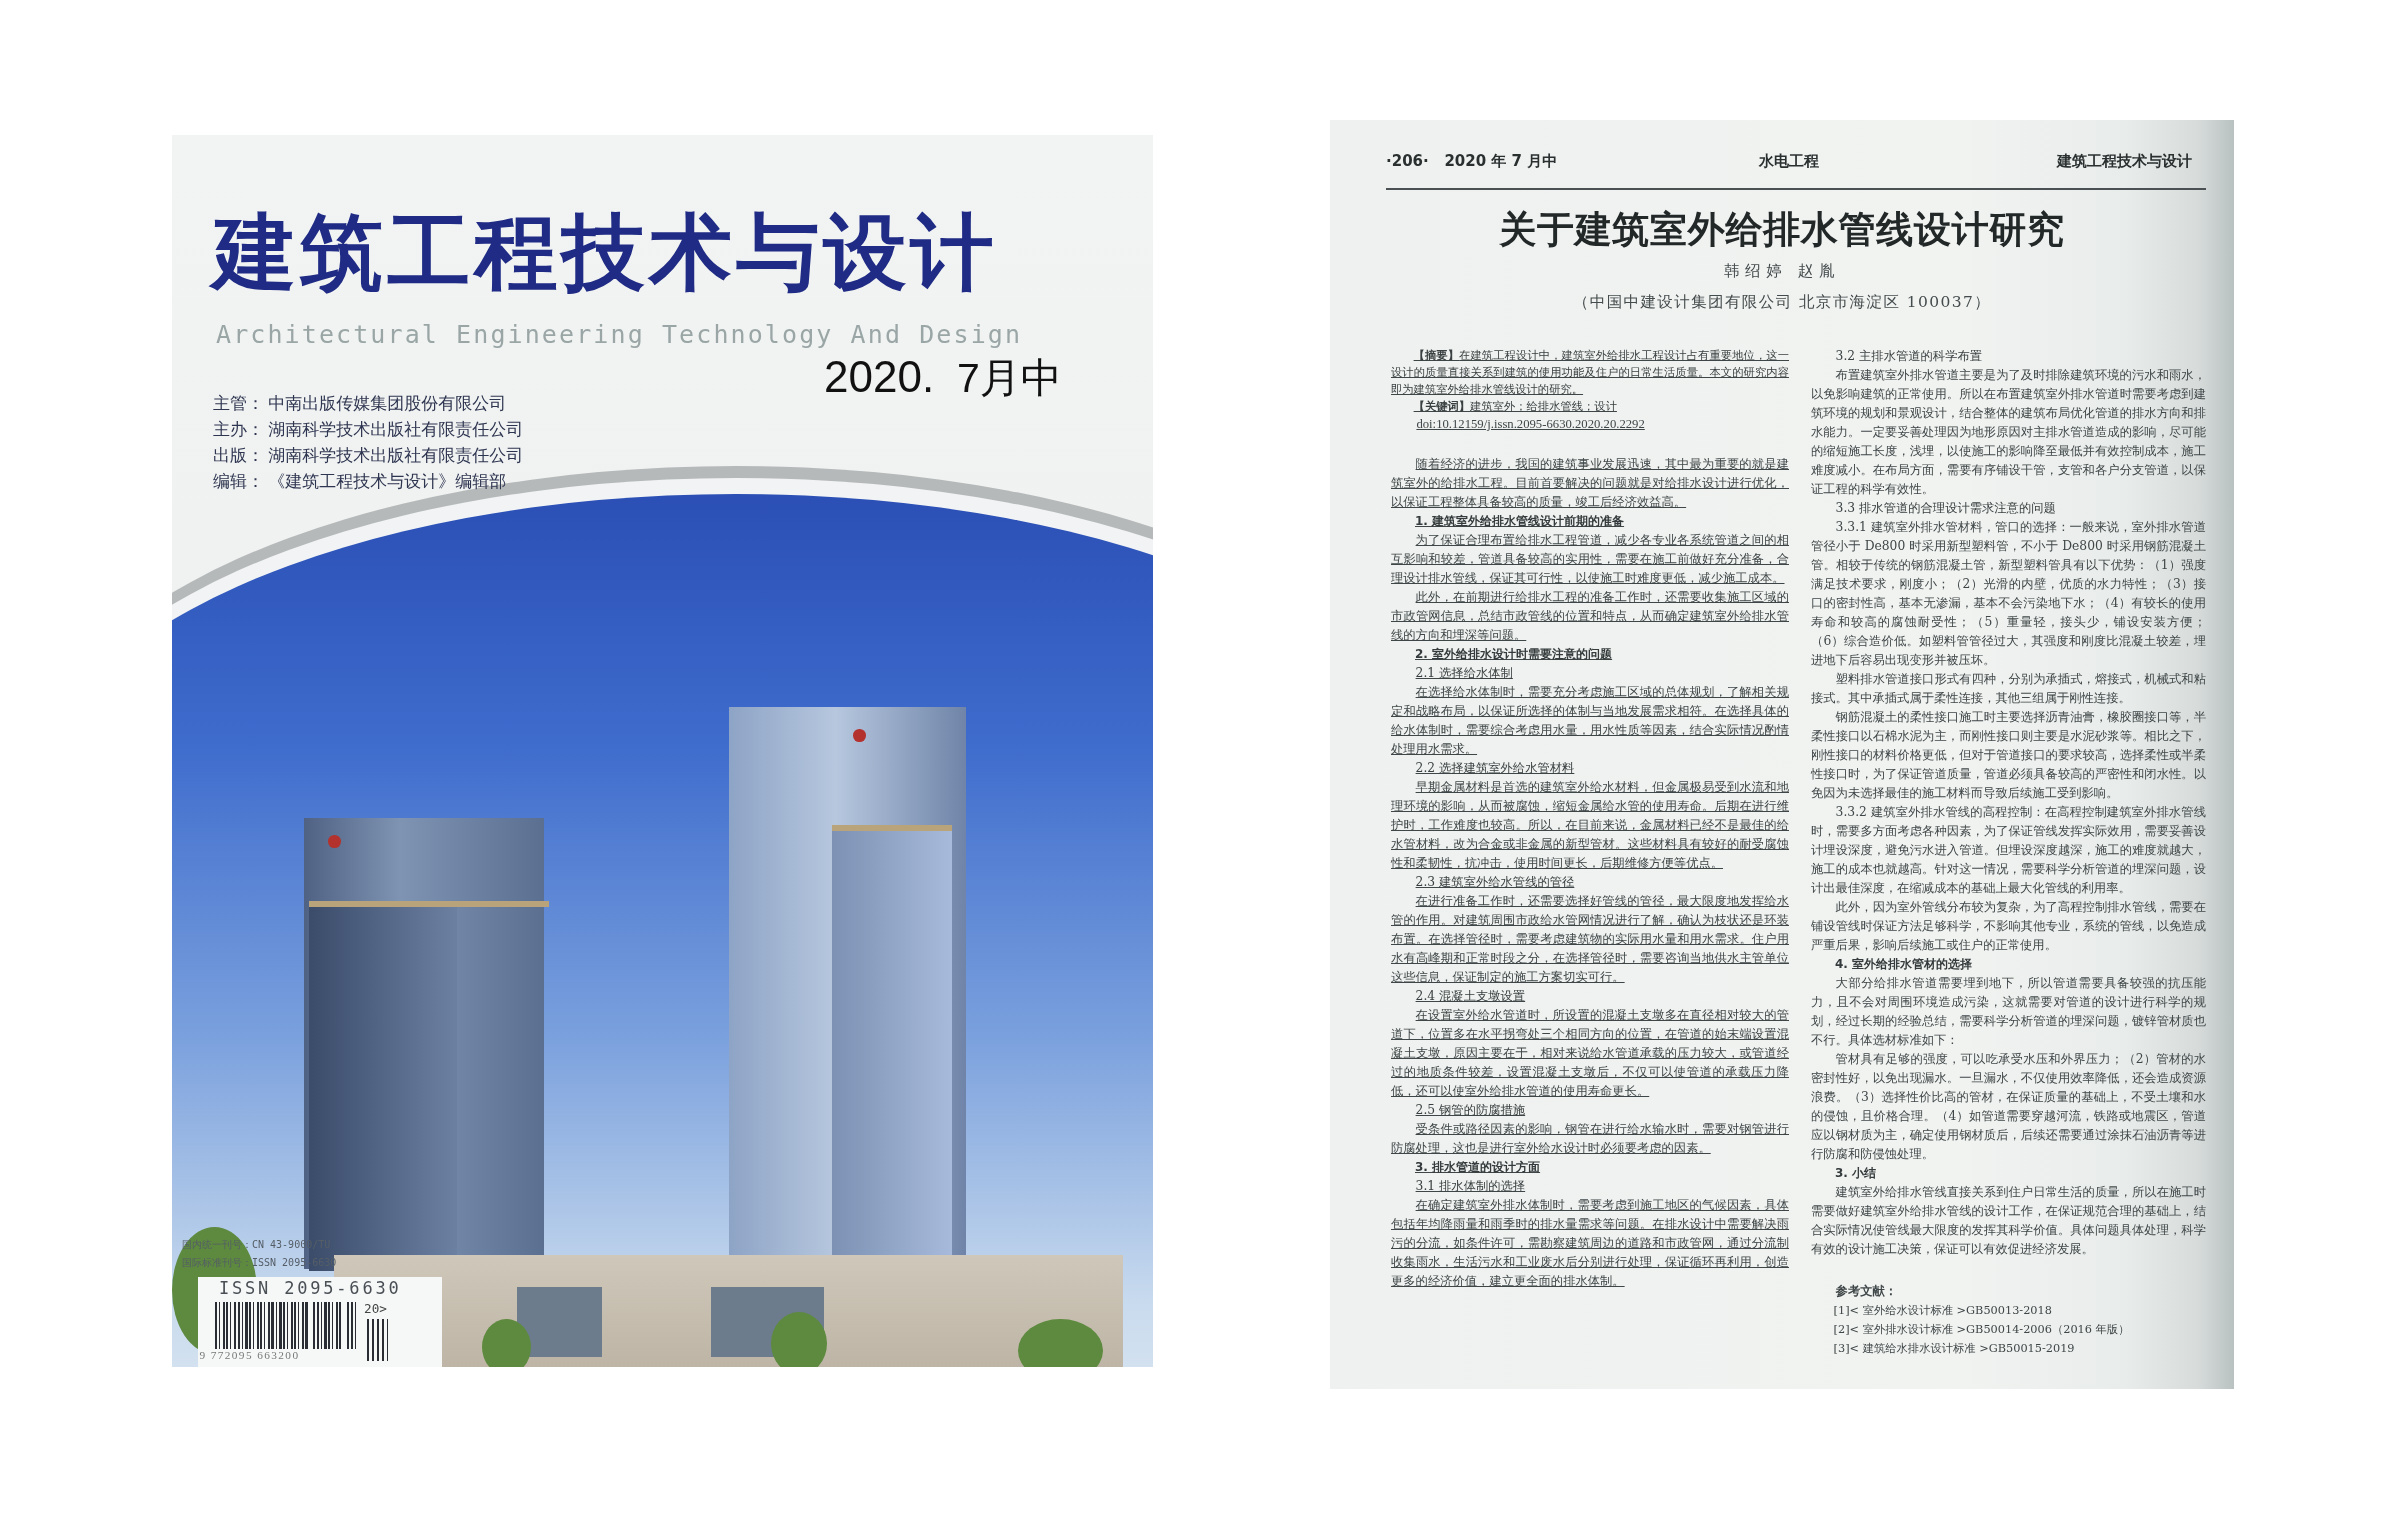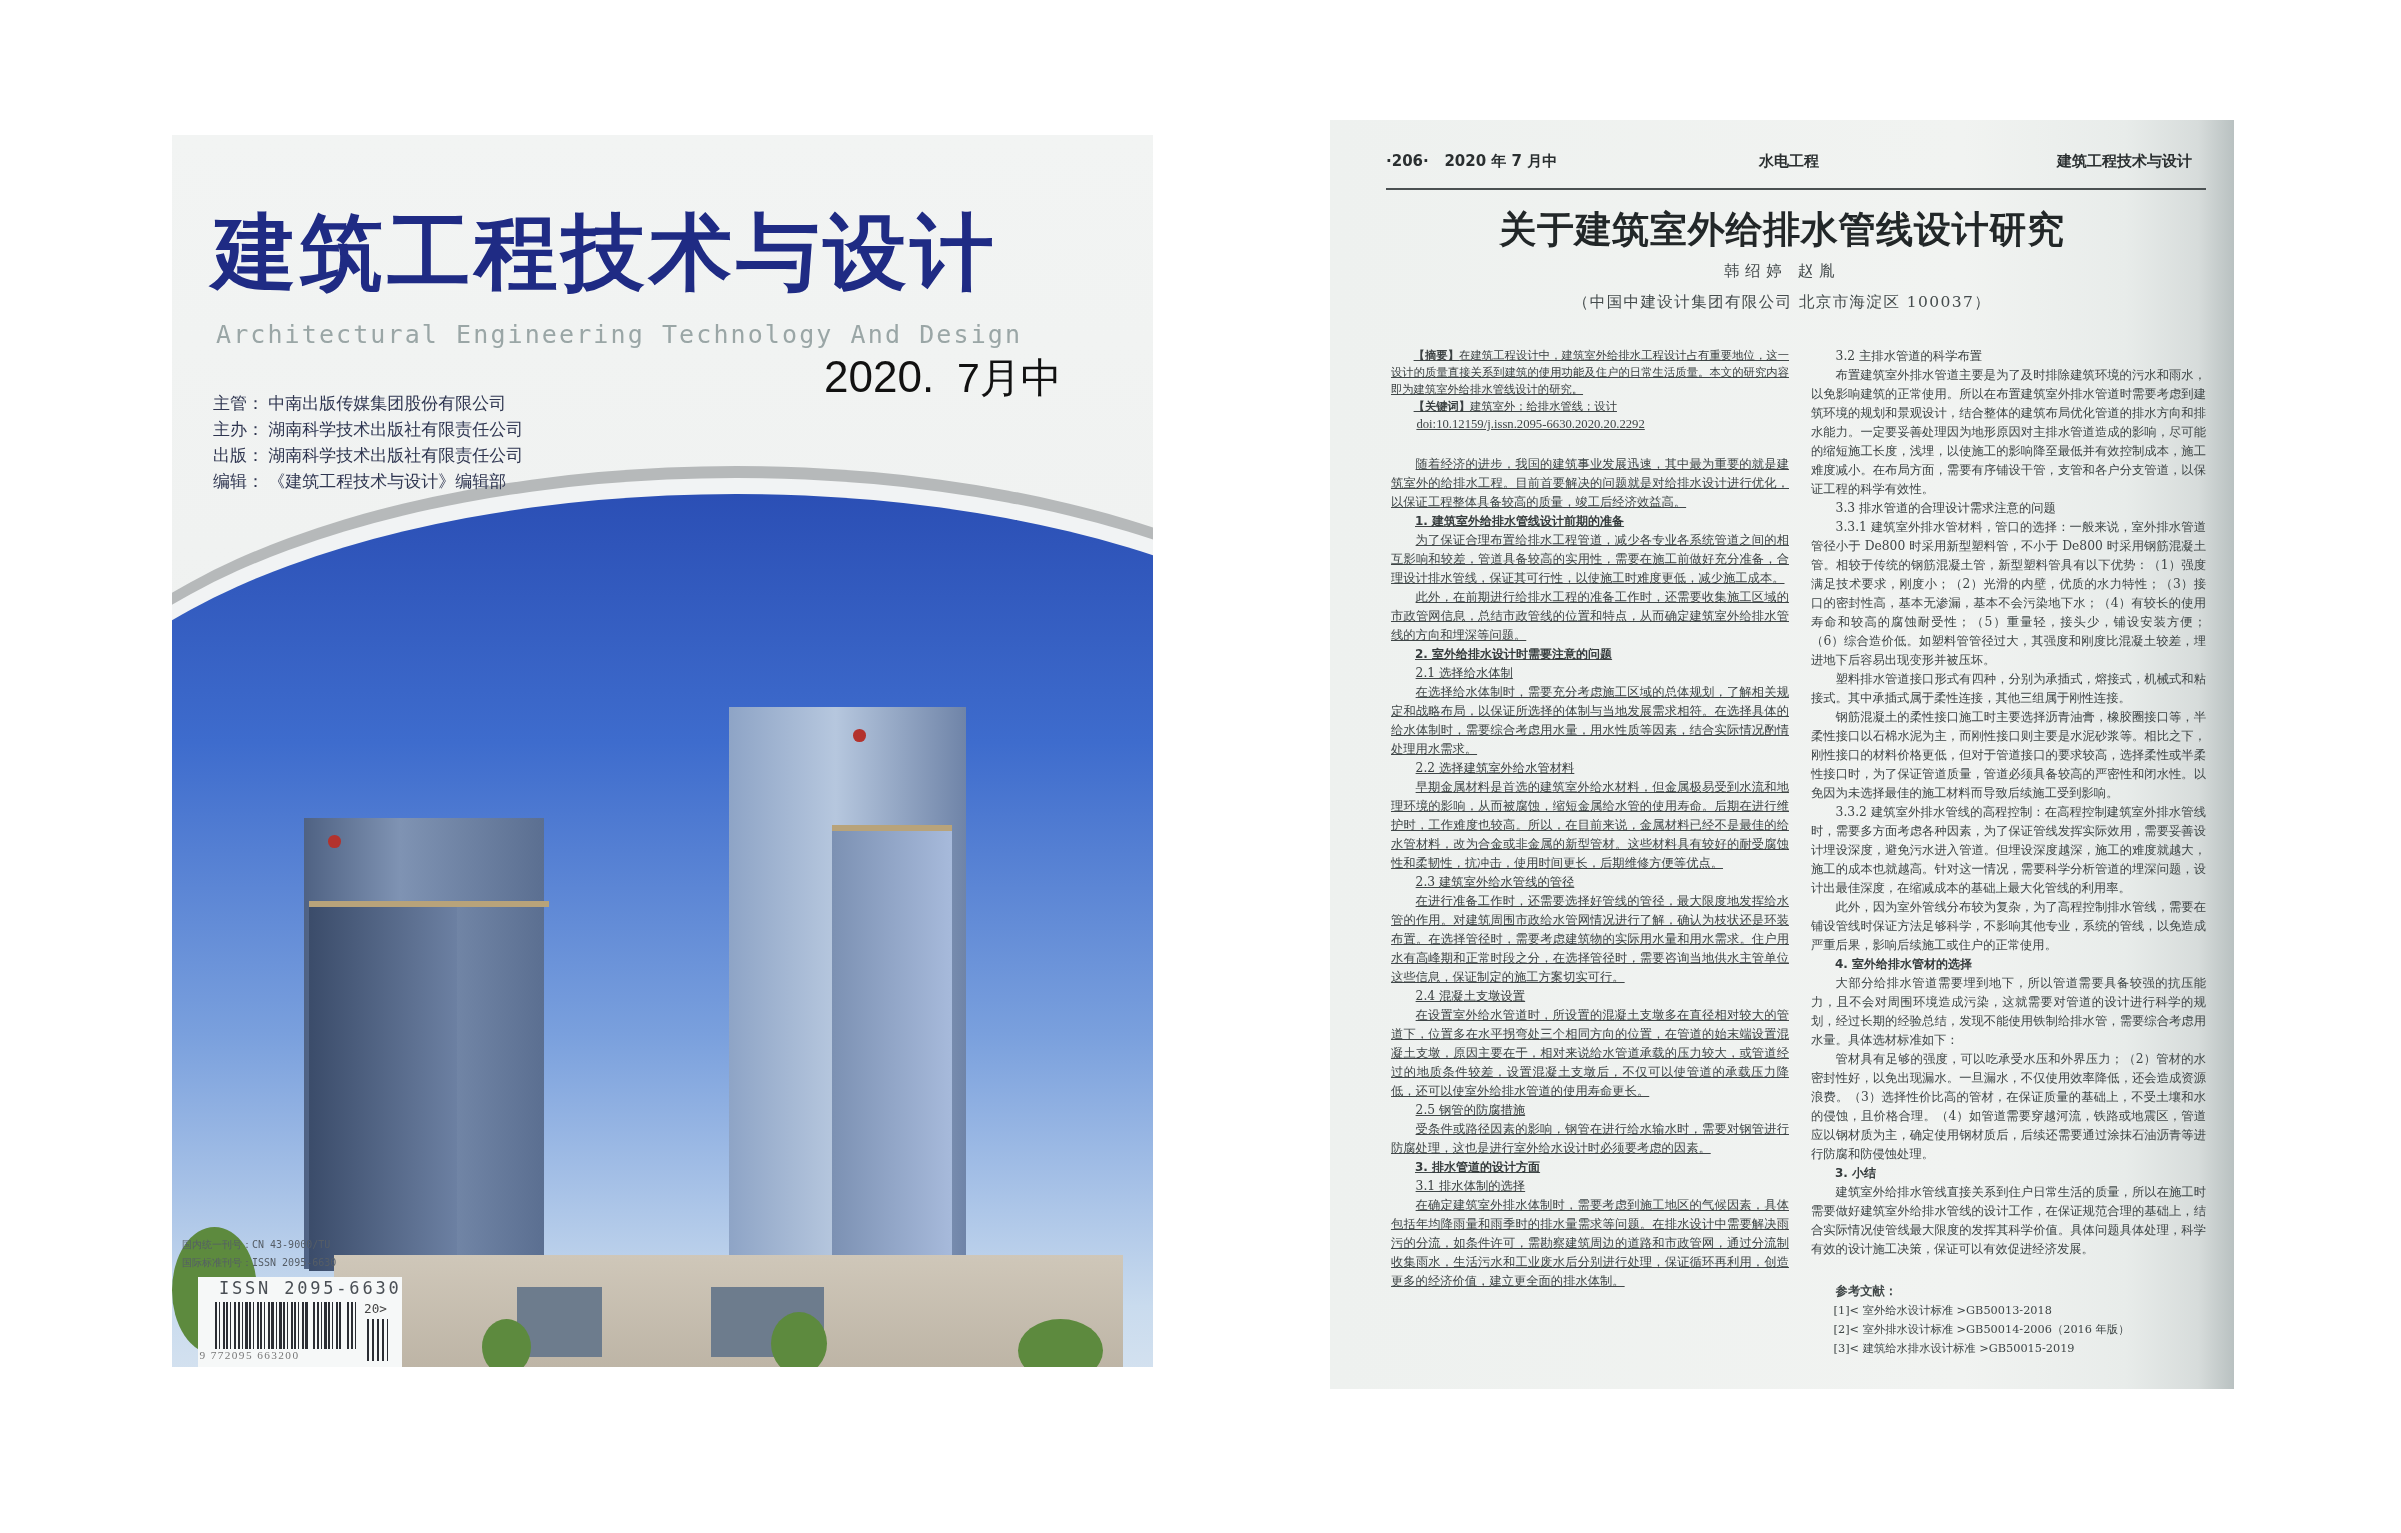--- a/index.html
+++ b/index.html
@@ -19,21 +19,21 @@
   .tower.t1{left:273px;top:324px;width:240px;height:451px;}
   .tower.t1b{left:278px;top:410px;width:148px;height:367px;background:linear-gradient(90deg,#3b4c6a,#6c80a2);}
   .tower.t2{left:698px;top:213px;width:237px;height:578px;background:linear-gradient(90deg,#8ea4c6 0%,#b6c7de 45%,#6f84a8 100%);}
   .tower.t2b{left:801px;top:336px;width:120px;height:451px;background:linear-gradient(90deg,#7c91b3,#a7badb);}
   .band{position:absolute;height:5.6px;background:#b8a37a;}
   .podium{position:absolute;left:303px;top:761px;width:789px;height:141px;background:linear-gradient(180deg,#cfc7b9,#b9b0a1);}
   .podium-glass{position:absolute;background:#6d7c8d;}
   .tree{position:absolute;border-radius:50%;background:#5d8a3e;}
   .logo-dot{position:absolute;width:12.7px;height:12.7px;border-radius:50%;background:#b3322d;}
   .cn-lines{position:absolute;left:10px;top:1101px;font-family:"DejaVu Sans Mono",monospace;font-size:10px;color:#555d66;line-height:18.3px;white-space:nowrap;}
-  .issn-label{position:absolute;left:26px;top:1142px;width:204px;height:90px;background:#f6f8f8;}
+  .issn-label{position:absolute;left:26px;top:1142px;width:204px;height:90px;background:#f6f8f8;padding-left:40px;}
   .issn-text{position:absolute;left:21px;top:1.4px;font-family:"DejaVu Sans Mono",monospace;font-size:17px;letter-spacing:2.8px;color:#4a4f55;}
   .bars{position:absolute;left:17px;top:25px;height:47px;width:141px;background:repeating-linear-gradient(90deg,#2a2d33 0 2.1px,transparent 2.1px 4.2px,#2a2d33 4.2px 5px,transparent 5px 7.8px,#2a2d33 7.8px 10px,transparent 10px 11.3px);}
   .bars2{position:absolute;left:169px;top:42px;height:42px;width:21px;background:repeating-linear-gradient(90deg,#2a2d33 0 2.1px,transparent 2.1px 5px);}
   .addon{position:absolute;left:166px;top:24px;font-size:12.7px;font-family:"DejaVu Sans Mono",monospace;color:#444;}
   .ean{position:absolute;left:1.4px;top:72px;font-family:Liberation Serif, serif;font-size:11.3px;color:#777;letter-spacing:1.4px;}
   
   .page{position:absolute;left:1330px;top:120px;width:904px;height:1269px;background:linear-gradient(90deg,#eef1ef 0%,#f1f3f1 70%,#e8ecea 88%,#d7dcdb 96%,#b9c1c1 100%);overflow:hidden;color:#333b3c;font-family:"DejaVu Serif",serif;}
   .running-head{position:absolute;left:56px;top:32px;right:42px;height:28px;font-family:"DejaVu Sans",sans-serif;font-size:15px;color:#2a2f30;font-weight:bold;}
   .rh-left{position:absolute;left:0;top:0;text-align:center;}
   .rh-center{position:absolute;left:0;right:0;text-align:center;top:0;}
@@ -147,21 +147,21 @@
   <div class="col right">
     <p class="sh">3.2 主排水管道的科学布置</p>
     <p>布置建筑室外排水管道主要是为了及时排除建筑环境的污水和雨水，以免影响建筑的正常使用。所以在布置建筑室外排水管道时需要考虑到建筑环境的规划和景观设计，结合整体的建筑布局优化管道的排水方向和排水能力。一定要妥善处理因为地形原因对主排水管道造成的影响，尽可能的缩短施工长度，浅埋，以使施工的影响降至最低并有效控制成本，施工难度减小。在布局方面，需要有序铺设干管，支管和各户分支管道，以保证工程的科学有效性。</p>
     <p class="sh">3.3 排水管道的合理设计需求注意的问题</p>
     <p>3.3.1 建筑室外排水管材料，管口的选择：一般来说，室外排水管道管径小于 De800 时采用新型塑料管，不小于 De800 时采用钢筋混凝土管。相较于传统的钢筋混凝土管，新型塑料管具有以下优势：（1）强度满足技术要求，刚度小；（2）光滑的内壁，优质的水力特性；（3）接口的密封性高，基本无渗漏，基本不会污染地下水；（4）有较长的使用寿命和较高的腐蚀耐受性；（5）重量轻，接头少，铺设安装方便；（6）综合造价低。如塑料管管径过大，其强度和刚度比混凝土较差，埋进地下后容易出现变形并被压坏。</p>
     <p>塑料排水管道接口形式有四种，分别为承插式，熔接式，机械式和粘接式。其中承插式属于柔性连接，其他三组属于刚性连接。</p>
     <p>钢筋混凝土的柔性接口施工时主要选择沥青油膏，橡胶圈接口等，半柔性接口以石棉水泥为主，而刚性接口则主要是水泥砂浆等。相比之下，刚性接口的材料价格更低，但对于管道接口的要求较高，选择柔性或半柔性接口时，为了保证管道质量，管道必须具备较高的严密性和闭水性。以免因为未选择最佳的施工材料而导致后续施工受到影响。</p>
     <p>3.3.2 建筑室外排水管线的高程控制：在高程控制建筑室外排水管线时，需要多方面考虑各种因素，为了保证管线发挥实际效用，需要妥善设计埋设深度，避免污水进入管道。但埋设深度越深，施工的难度就越大，施工的成本也就越高。针对这一情况，需要科学分析管道的埋深问题，设计出最佳深度，在缩减成本的基础上最大化管线的利用率。</p>
     <p>此外，因为室外管线分布较为复杂，为了高程控制排水管线，需要在铺设管线时保证方法足够科学，不影响其他专业，系统的管线，以免造成严重后果，影响后续施工或住户的正常使用。</p>
     <p class="h">4. 室外给排水管材的选择</p>
-    <p>大部分给排水管道需要埋到地下，所以管道需要具备较强的抗压能力，且不会对周围环境造成污染，这就需要对管道的设计进行科学的规划，经过长期的经验总结，发现不能使用铁制给排水管，需要综合考虑用水量。具体选材标准如下：</p>
+    <p>大部分给排水管道需要埋到地下，所以管道需要具备较强的抗压能力，且不会对周围环境造成污染，这就需要对管道的设计进行科学的规划，经过长期的经验总结，需要科学分析管道的埋深问题，镀锌管材质也不行。具体选材标准如下：</p>
     <p>管材具有足够的强度，可以吃承受水压和外界压力；（2）管材的水密封性好，以免出现漏水。一旦漏水，不仅使用效率降低，还会造成资源浪费。（3）选择性价比高的管材，在保证质量的基础上，不受土壤和水的侵蚀，且价格合理。（4）如管道需要穿越河流，铁路或地震区，管道应以钢材质为主，确定使用钢材质后，后续还需要通过涂抹石油沥青等进行防腐和防侵蚀处理。</p>
     <p class="h">3. 小结</p>
     <p>建筑室外给排水管线直接关系到住户日常生活的质量，所以在施工时需要做好建筑室外给排水管线的设计工作，在保证规范合理的基础上，结合实际情况使管线最大限度的发挥其科学价值。具体问题具体处理，科学有效的设计施工决策，保证可以有效促进经济发展。</p>
     <p class="refs-h">参考文献：</p>
     <p class="ref">[1]&lt; 室外给水设计标准 &gt;GB50013-2018</p>
     <p class="ref">[2]&lt; 室外排水设计标准 &gt;GB50014-2006（2016 年版）</p>
     <p class="ref">[3]&lt; 建筑给水排水设计标准 &gt;GB50015-2019</p>
   </div>
 </div>
 

